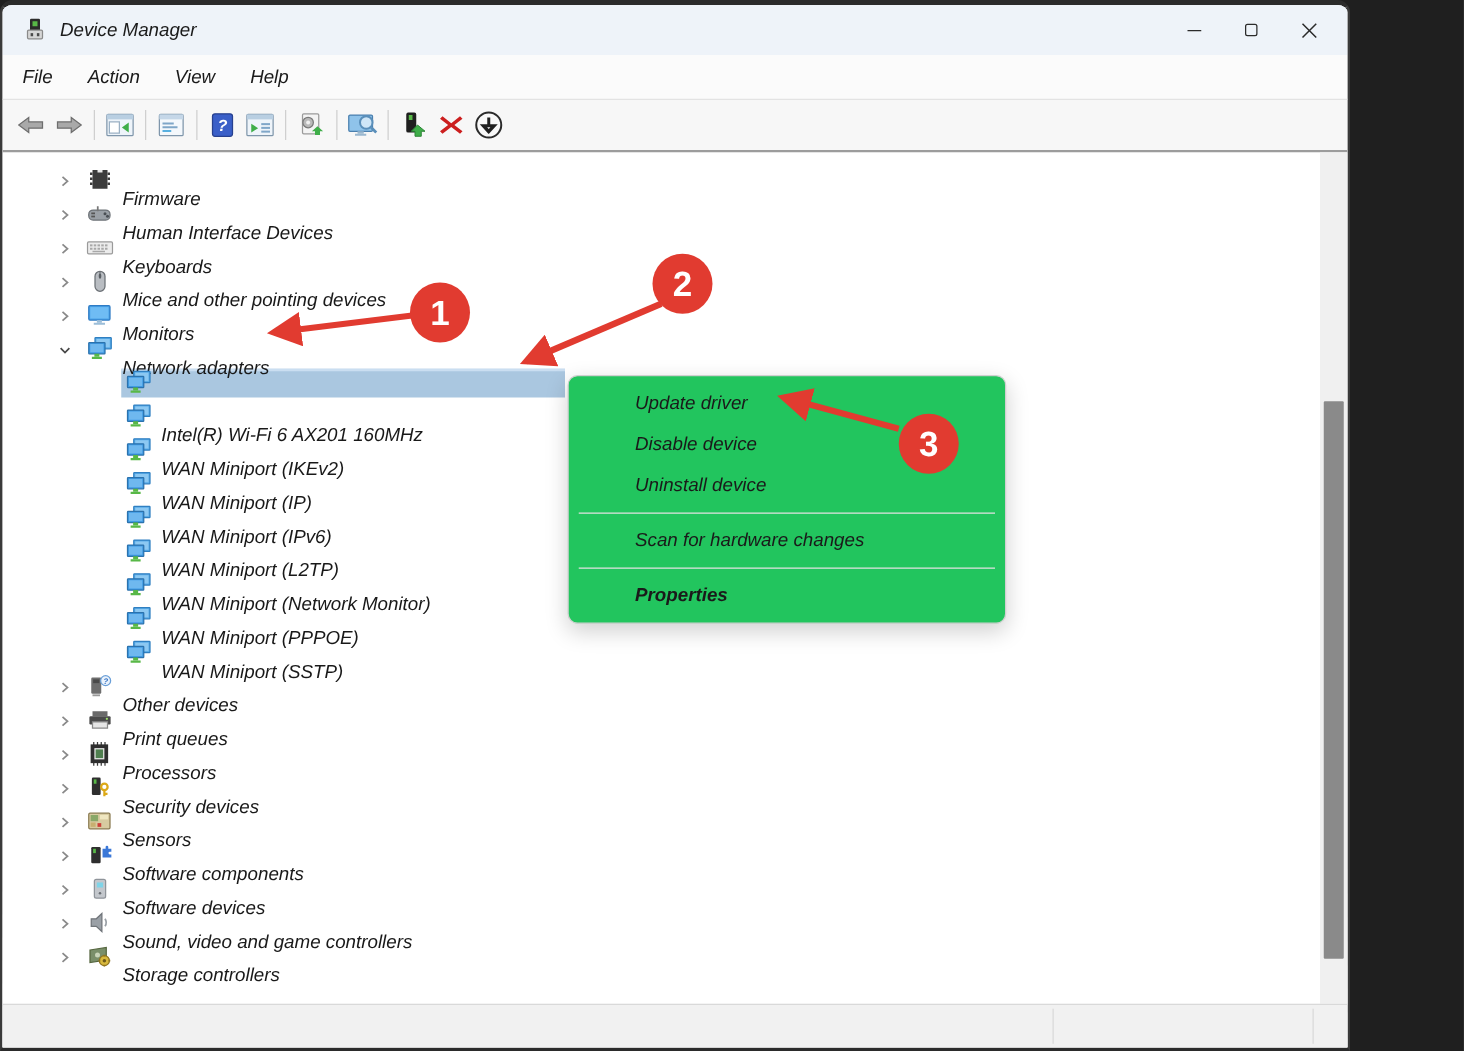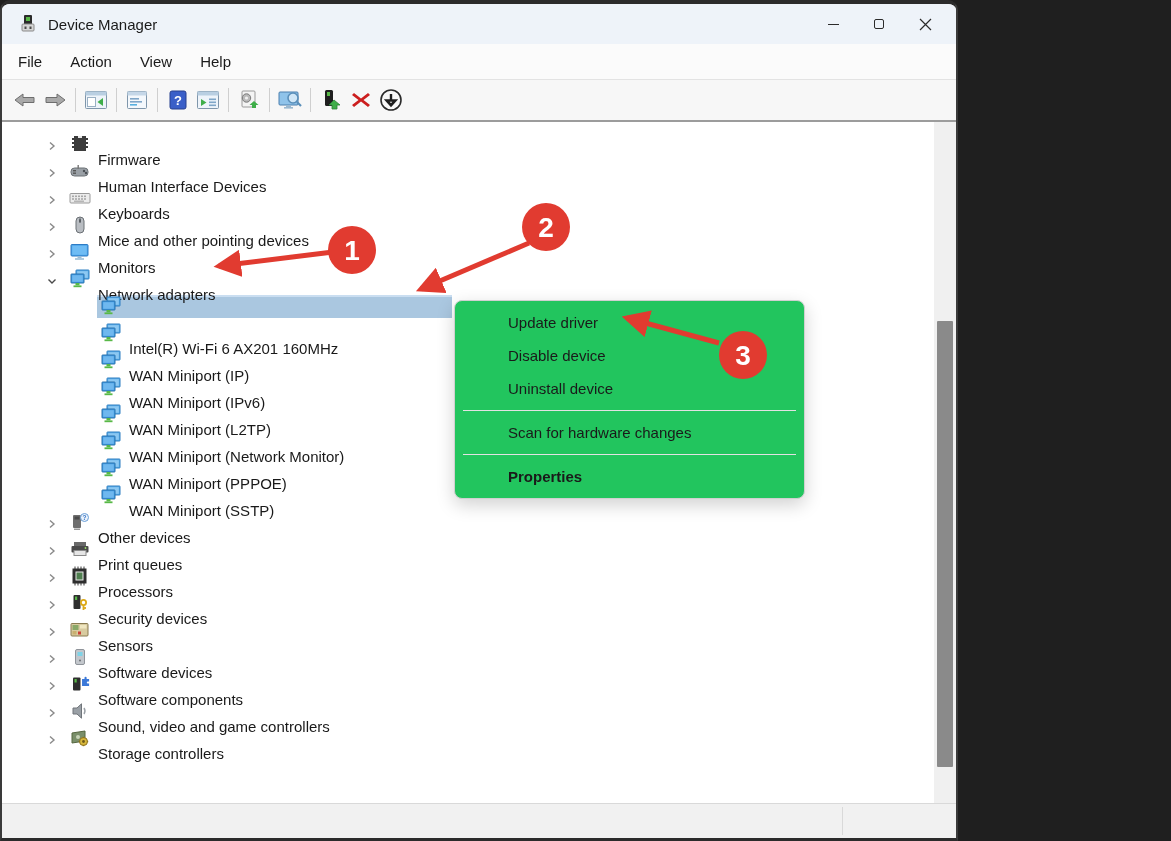--- a/index.html
+++ b/index.html
@@ -1,20 +1,20 @@
 <!DOCTYPE html>
 <html><head>
 <meta charset="utf-8">
 <style>
   * { margin:0; padding:0; box-sizing:border-box; }
   html,body { width:1171px; height:841px; background:#1f1f1f; font-family:"Liberation Sans", sans-serif; overflow:hidden; }
   #window {
-    position:absolute; left:0; top:0; width:958px; height:841px;
+    position:absolute; left:0; top:0; width:1080px; height:841px;
     background:#ffffff; border:2px solid #3a3a3a; border-top:4px solid #2b2b2b; border-bottom:3px solid #2b2b2b;
-    border-radius:10px 10px 0 0; overflow:hidden;
+    border-radius:10px 10px 0 0; overflow:hidden;font-style:italic;
   }
   
   #titlebar { position:absolute; left:0; top:0; right:0; height:40px; background:#eef3f9; display:flex; align-items:center; }
   #app-icon { margin-left:16px; width:20px; height:20px; display:flex; align-items:center; justify-content:center; }
   #title-text { margin-left:10px; font-size:15px; color:#1b1b1b; }
   #win-controls { position:absolute; right:8px; top:0; height:40px; display:flex; }
   .win-btn { width:46px; height:40px; display:flex; align-items:center; justify-content:center; cursor:default; }
   .glyph-min { width:11px; height:1px; background:#2b2b2b; }
   .glyph-max { width:10px; height:10px; border:1.2px solid #2b2b2b; border-radius:2px; }
   
@@ -292,20 +292,31 @@
         </div>
         <div class="tree-row lvl1">
           <span class="tree-icon"><svg width="22" height="20" viewBox="0 0 22 20">
               <rect x="7" y="1" width="13" height="9" rx="0.5" fill="#5aade8" stroke="#2f7fc1"></rect>
               <rect x="8.2" y="2.2" width="10.6" height="6.6" fill="#8cc8f2"></rect>
               <rect x="2" y="5" width="13" height="9" rx="0.5" fill="#3f9be4" stroke="#2b72ad"></rect>
               <rect x="3.2" y="6.2" width="10.6" height="6.6" fill="#6fb8ef"></rect>
               <rect x="6.5" y="14" width="4" height="2.4" fill="#58b847"></rect>
               <rect x="4.5" y="16.4" width="8" height="1.8" fill="#58b847"></rect>
             </svg></span>
+          <span class="tree-label">WAN Miniport (IKEv2)</span>
+        </div>
+        <div class="tree-row lvl1">
+          <span class="tree-icon"><svg width="22" height="20" viewBox="0 0 22 20">
+              <rect x="7" y="1" width="13" height="9" rx="0.5" fill="#5aade8" stroke="#2f7fc1"></rect>
+              <rect x="8.2" y="2.2" width="10.6" height="6.6" fill="#8cc8f2"></rect>
+              <rect x="2" y="5" width="13" height="9" rx="0.5" fill="#3f9be4" stroke="#2b72ad"></rect>
+              <rect x="3.2" y="6.2" width="10.6" height="6.6" fill="#6fb8ef"></rect>
+              <rect x="6.5" y="14" width="4" height="2.4" fill="#58b847"></rect>
+              <rect x="4.5" y="16.4" width="8" height="1.8" fill="#58b847"></rect>
+            </svg></span>
           <span class="tree-label">WAN Miniport (IP)</span>
         </div>
         <div class="tree-row lvl1">
           <span class="tree-icon"><svg width="22" height="20" viewBox="0 0 22 20">
               <rect x="7" y="1" width="13" height="9" rx="0.5" fill="#5aade8" stroke="#2f7fc1"></rect>
               <rect x="8.2" y="2.2" width="10.6" height="6.6" fill="#8cc8f2"></rect>
               <rect x="2" y="5" width="13" height="9" rx="0.5" fill="#3f9be4" stroke="#2b72ad"></rect>
               <rect x="3.2" y="6.2" width="10.6" height="6.6" fill="#6fb8ef"></rect>
               <rect x="6.5" y="14" width="4" height="2.4" fill="#58b847"></rect>
               <rect x="4.5" y="16.4" width="8" height="1.8" fill="#58b847"></rect>
@@ -426,36 +437,36 @@
               <rect x="3.5" y="11" width="4" height="3.5" fill="#c8b070"></rect>
               <rect x="9" y="11.5" width="3" height="3" fill="#cc4038"></rect>
             </svg></span>
           <span class="tree-label">Sensors</span>
         </div>
         <div class="tree-row lvl0">
           <span class="chev"><svg width="12" height="12" viewBox="0 0 12 12">
               <polyline points="4,2.5 8,6 4,9.5" fill="none" stroke="#8a8a8a" stroke-width="1.4"></polyline>
             </svg></span>
           <span class="tree-icon"><svg width="22" height="20" viewBox="0 0 22 20">
+              <rect x="4" y="3.5" width="7.5" height="13" rx="1" fill="#2e2e2e"></rect>
+              <rect x="5.5" y="5" width="2.2" height="3.5" fill="#58b847"></rect>
+              <path d="M12.5 4.5 h3 v-1.5 a1.3 1.3 0 0 1 2.6 0 v1.5 h3 v3 h-1.5 a1.3 1.3 0 0 0 0 2.6 h1.5 v3 h-8.6 Z" fill="#3b78d8" transform="scale(0.82) translate(3.4,1.5)"></path>
+            </svg></span>
+          <span class="tree-label">Software components</span>
+        </div>
+        <div class="tree-row lvl0">
+          <span class="chev"><svg width="12" height="12" viewBox="0 0 12 12">
+              <polyline points="4,2.5 8,6 4,9.5" fill="none" stroke="#8a8a8a" stroke-width="1.4"></polyline>
+            </svg></span>
+          <span class="tree-icon"><svg width="22" height="20" viewBox="0 0 22 20">
               <rect x="6.5" y="2.5" width="9" height="15" rx="1.5" fill="#c3c7cc" stroke="#8f949a"></rect>
               <rect x="8.5" y="5" width="5" height="4" fill="#7fd4e8"></rect>
               <circle cx="11" cy="13.5" r="1" fill="#6a6f74"></circle>
             </svg></span>
           <span class="tree-label">Software devices</span>
-        </div>
-        <div class="tree-row lvl0">
-          <span class="chev"><svg width="12" height="12" viewBox="0 0 12 12">
-              <polyline points="4,2.5 8,6 4,9.5" fill="none" stroke="#8a8a8a" stroke-width="1.4"></polyline>
-            </svg></span>
-          <span class="tree-icon"><svg width="22" height="20" viewBox="0 0 22 20">
-              <rect x="4" y="3.5" width="7.5" height="13" rx="1" fill="#2e2e2e"></rect>
-              <rect x="5.5" y="5" width="2.2" height="3.5" fill="#58b847"></rect>
-              <path d="M12.5 4.5 h3 v-1.5 a1.3 1.3 0 0 1 2.6 0 v1.5 h3 v3 h-1.5 a1.3 1.3 0 0 0 0 2.6 h1.5 v3 h-8.6 Z" fill="#3b78d8" transform="scale(0.82) translate(3.4,1.5)"></path>
-            </svg></span>
-          <span class="tree-label">Software components</span>
         </div>
         <div class="tree-row lvl0">
           <span class="chev"><svg width="12" height="12" viewBox="0 0 12 12">
               <polyline points="4,2.5 8,6 4,9.5" fill="none" stroke="#8a8a8a" stroke-width="1.4"></polyline>
             </svg></span>
           <span class="tree-icon"><svg width="22" height="20" viewBox="0 0 22 20">
               <path d="M4 7 L8 7 L12.5 2.8 L12.5 17.2 L8 13 L4 13 Z" fill="#9aa0a6" stroke="#70757a"></path>
               <path d="M15 7 Q17 10 15 13" fill="none" stroke="#9aa0a6" stroke-width="1.4"></path>
             </svg></span>
           <span class="tree-label">Sound, video and game controllers</span>

